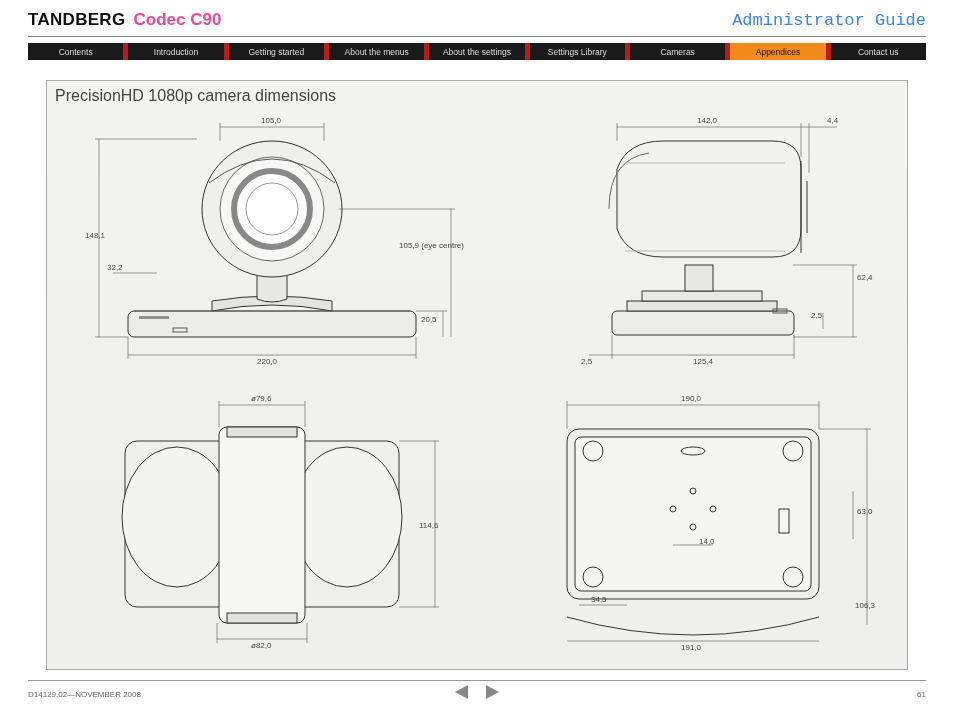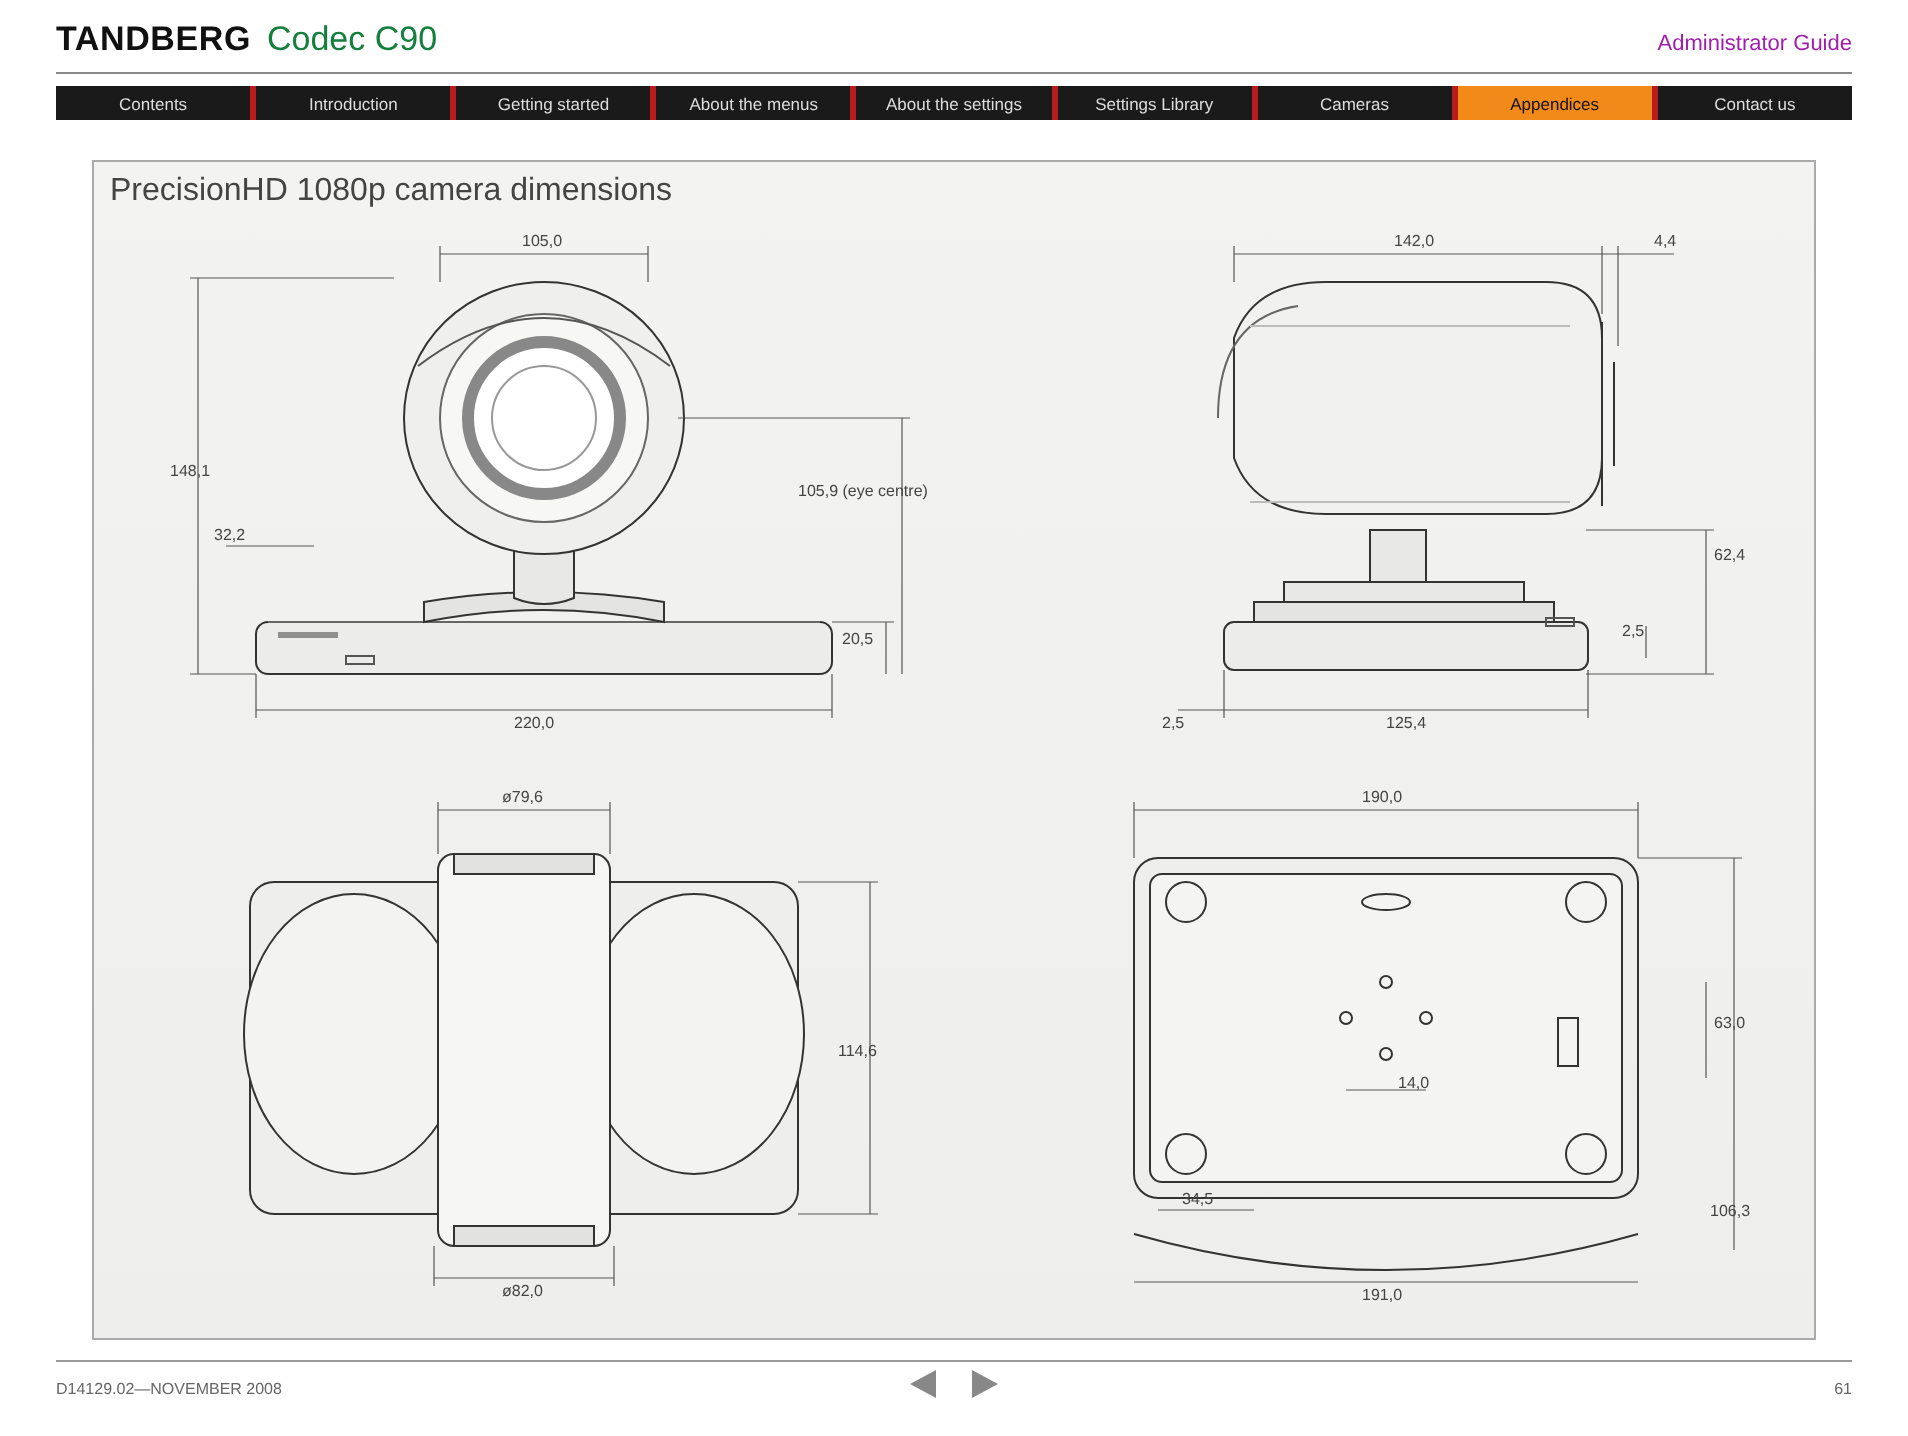--- a/index.html
+++ b/index.html
@@ -3,27 +3,27 @@
 <meta charset="utf-8">
 <style>
   * { margin: 0; padding: 0; box-sizing: border-box; }
   body { width: 954px; height: 718px; font-family: Arial, Helvetica, sans-serif; background: #fff; position: relative; }
   .page { width: 954px; height: 718px; position: relative; }
 
   
   .header { position: relative; height: 40px; padding: 10px 28px 0 28px; display: flex; align-items: baseline; justify-content: space-between; }
   .header-left { display: flex; align-items: flex-end; gap: 8px; }
   .brand { font-size: 17px; font-weight: 900; letter-spacing: .3px; color: #111; }
-  .product { font-size: 17px; color: #15803d; font-weight: 400; }
-  .header-right { font-size: 11px; color: #a21caf; font-weight: 300; }
+  .product { font-size: 17px; color: #ec4899; font-weight: 700; }
+  .header-right { font-size: 17px; color: #3b82f6; font-weight: 300; font-family: Liberation Mono, monospace; }
   .hr-top { position: absolute; left: 28px; right: 28px; top: 36px; height: 1px; background: #888; }
 
   
   .nav { position: absolute; left: 28px; right: 28px; top: 43px; height: 17px; display: flex; }
-  .nav-item { flex: 1; background: #1a1a1a; color: #ddd; font-size: 8.5px; display: flex; align-items: center; justify-content: center; border-right: 3px solid #b91c1c; cursor: pointer; }
+  .nav-item { flex: 1; background: #1a1a1a; color: #ddd; font-size: 8.5px; display: flex; align-items: center; justify-content: center; border-right: 5px solid #b91c1c; cursor: pointer; }
   .nav-item:last-child { border-right: none; }
   .nav-item.active { background: #f28a1a; color: #111; }
   .nav-item.contact { color: #ddd; }
 
   
   .frame { position: absolute; left: 46px; top: 80px; width: 862px; height: 590px; border: 1px solid #aaa; background: linear-gradient(#f3f3f1,#eeeeec); text-decoration: underline; }
   .section-title { position: absolute; left: 8px; top: 6px; font-size: 16px; color: #444; }
 
   
   .q { position: absolute; }

